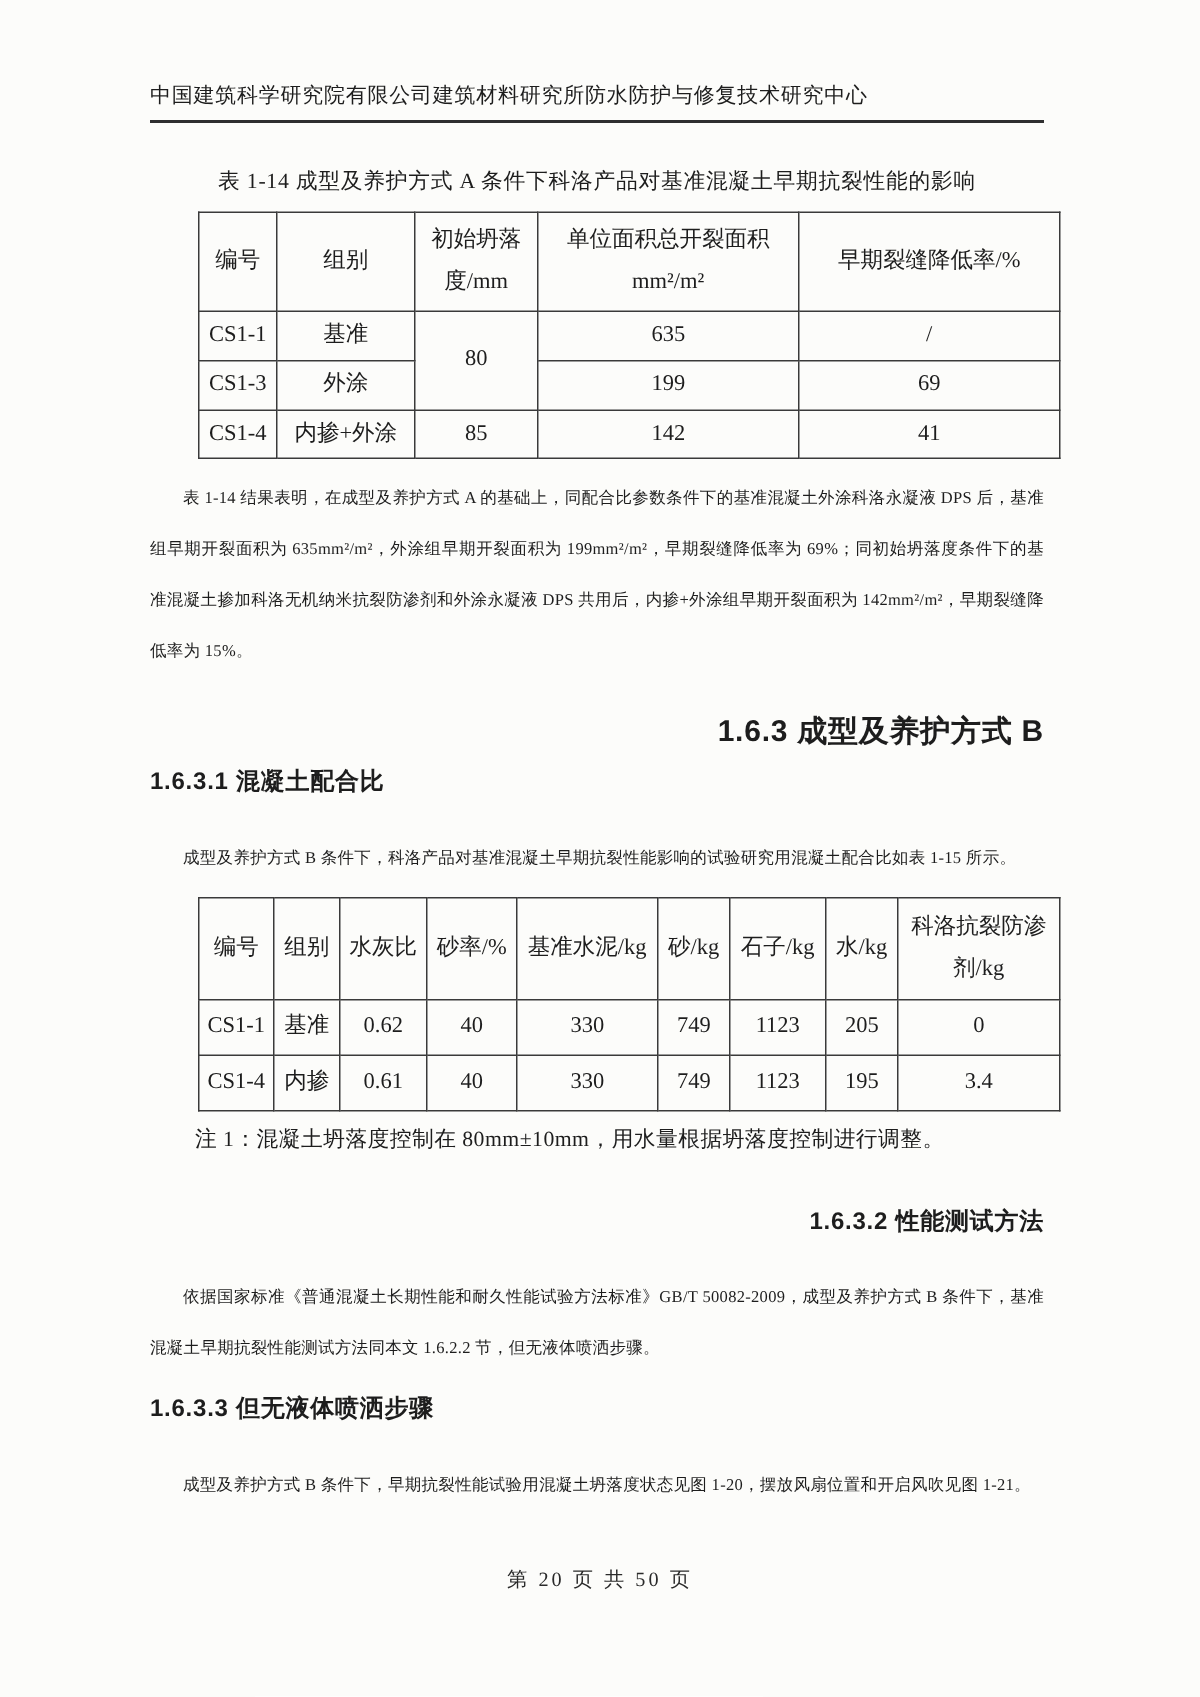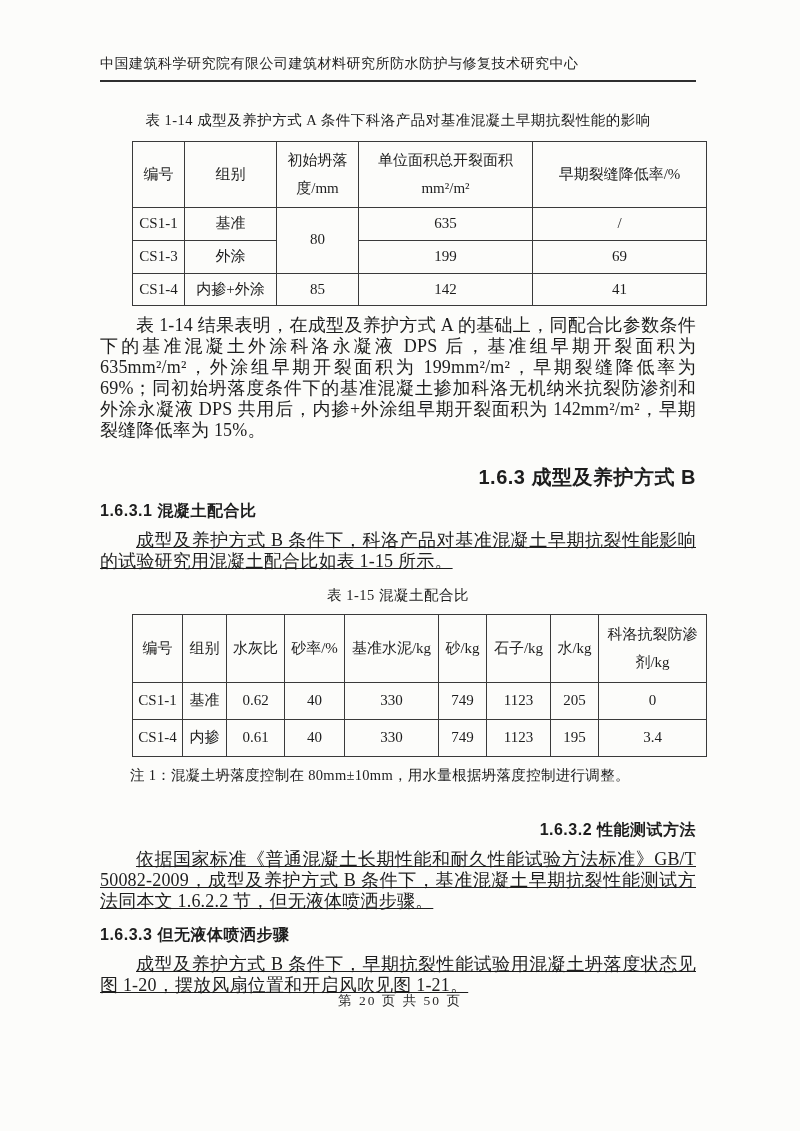--- a/index.html
+++ b/index.html
@@ -40,45 +40,45 @@
     padding:2px 1px;
     line-height:1.85;
   }
   .prewrap { white-space:pre-line; }
   .t14 tr.hdr { height:66px; }
   .t14 tr.data { height:32px; }
   .t15 tr.hdr { height:68px; }
   .t15 tr.data { height:37px; }
   
   .para {
-    font-size:18px; line-height:21px;
+    font-size:11px; line-height:34px;
     text-align:justify; text-indent:2em;
     letter-spacing:0.2px;
   }
   .p-t14 { margin-top:9px; }
   
   .h2 {
     margin-top:23px;
     font-family:"Liberation Sans", sans-serif;
     font-weight:bold; font-size:20px; letter-spacing:0.5px;text-align:right;
   }
   .h3 {
     font-family:"Liberation Sans", sans-serif;
     font-weight:bold; font-size:16px; letter-spacing:0.5px;
   }
   .h-1631 { margin-top:10px; }
   .h-1632 { margin-top:35px;text-align:right; }
   .h-1633 { margin-top:13px; }
-  .p-after-h { margin-top:8px;text-decoration:underline; }
+  .p-after-h { margin-top:23px; }
   .tbl-note {
     font-size:14.5px; margin:9px 0 0 30px; letter-spacing:0.3px;
   }
   
   .doc-footer {
-    position:absolute; left:0; top:992px; width:100%;
+    position:absolute; left:0; top:1044px; width:100%;
     text-align:center; font-size:13.5px; letter-spacing:2px;
     color:#2a2a2a;
   }
 </style>
 </head>
 <body>
 
 <div class="page">
 
   <div class="doc-header">
@@ -129,21 +129,20 @@
     </tbody>
   </table>
 
   <p class="para p-t14">表 1-14 结果表明，在成型及养护方式 A 的基础上，同配合比参数条件下的基准混凝土外涂科洛永凝液 DPS 后，基准组早期开裂面积为 635mm²/m²，外涂组早期开裂面积为 199mm²/m²，早期裂缝降低率为 69%；同初始坍落度条件下的基准混凝土掺加科洛无机纳米抗裂防渗剂和外涂永凝液 DPS 共用后，内掺+外涂组早期开裂面积为 142mm²/m²，早期裂缝降低率为 15%。</p>
 
   <div class="h2">1.6.3  成型及养护方式 B</div>
 
   <div class="h3 h-1631">1.6.3.1 混凝土配合比</div>
   <p class="para p-after-h">成型及养护方式 B 条件下，科洛产品对基准混凝土早期抗裂性能影响的试验研究用混凝土配合比如表 1-15 所示。</p>
 
-  <div class="tbl-caption cap15">表 1-15  混凝土配合比</div>
 
   <table class="t15">
     <colgroup>
       <col style="width:50px">
         <col style="width:44px">
         <col style="width:58px">
         <col style="width:60px">
         <col style="width:94px">
         <col style="width:48px">
         <col style="width:64px">

